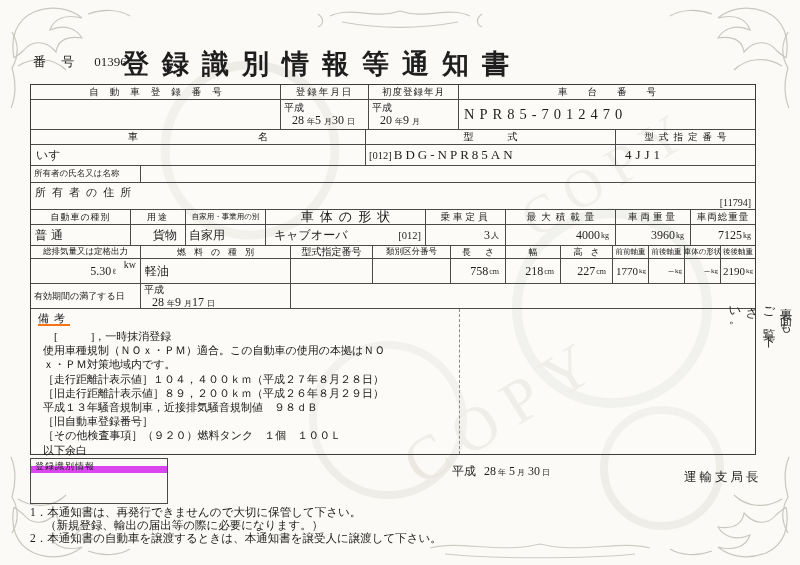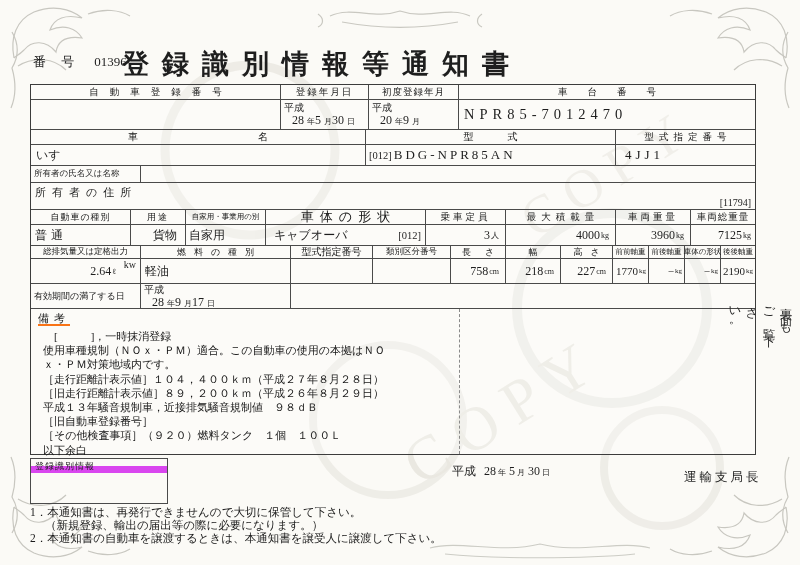--- a/index.html
+++ b/index.html
@@ -182,21 +182,21 @@
       <div class="c hd" style="width:52px;font-size:9px;letter-spacing:8px;padding-left:8px">高さ</div>
       <div class="c hd" style="width:36px;font-size:7.5px">前前軸重</div>
       <div class="c hd" style="width:36px;font-size:7.5px">前後軸重</div>
       <div class="c hd" style="width:36px;font-size:7.5px">車体の形状</div>
       <div class="c hd" style="font-size:7.5px">後後軸重</div>
     </div>
 
     <div class="row" style="height:25px">
       <div class="c rt" style="width:110px;position:relative;padding-right:24px">
         <span style="position:absolute;top:0;right:4px;font-size:10px">kw</span>
-        <span class="n">2.64</span>
+        <span class="n">5.30</span>
           <span class="u">ℓ</span>
       </div>
       <div class="c" style="width:150px;font-size:12px;padding-left:4px">軽油</div>
       <div class="c" style="width:82px"></div>
       <div class="c" style="width:78px"></div>
       <div class="c rt" style="width:55px">
           <span class="n">758</span>
           <span class="u">cm</span>
         </div>
       <div class="c rt" style="width:55px">

